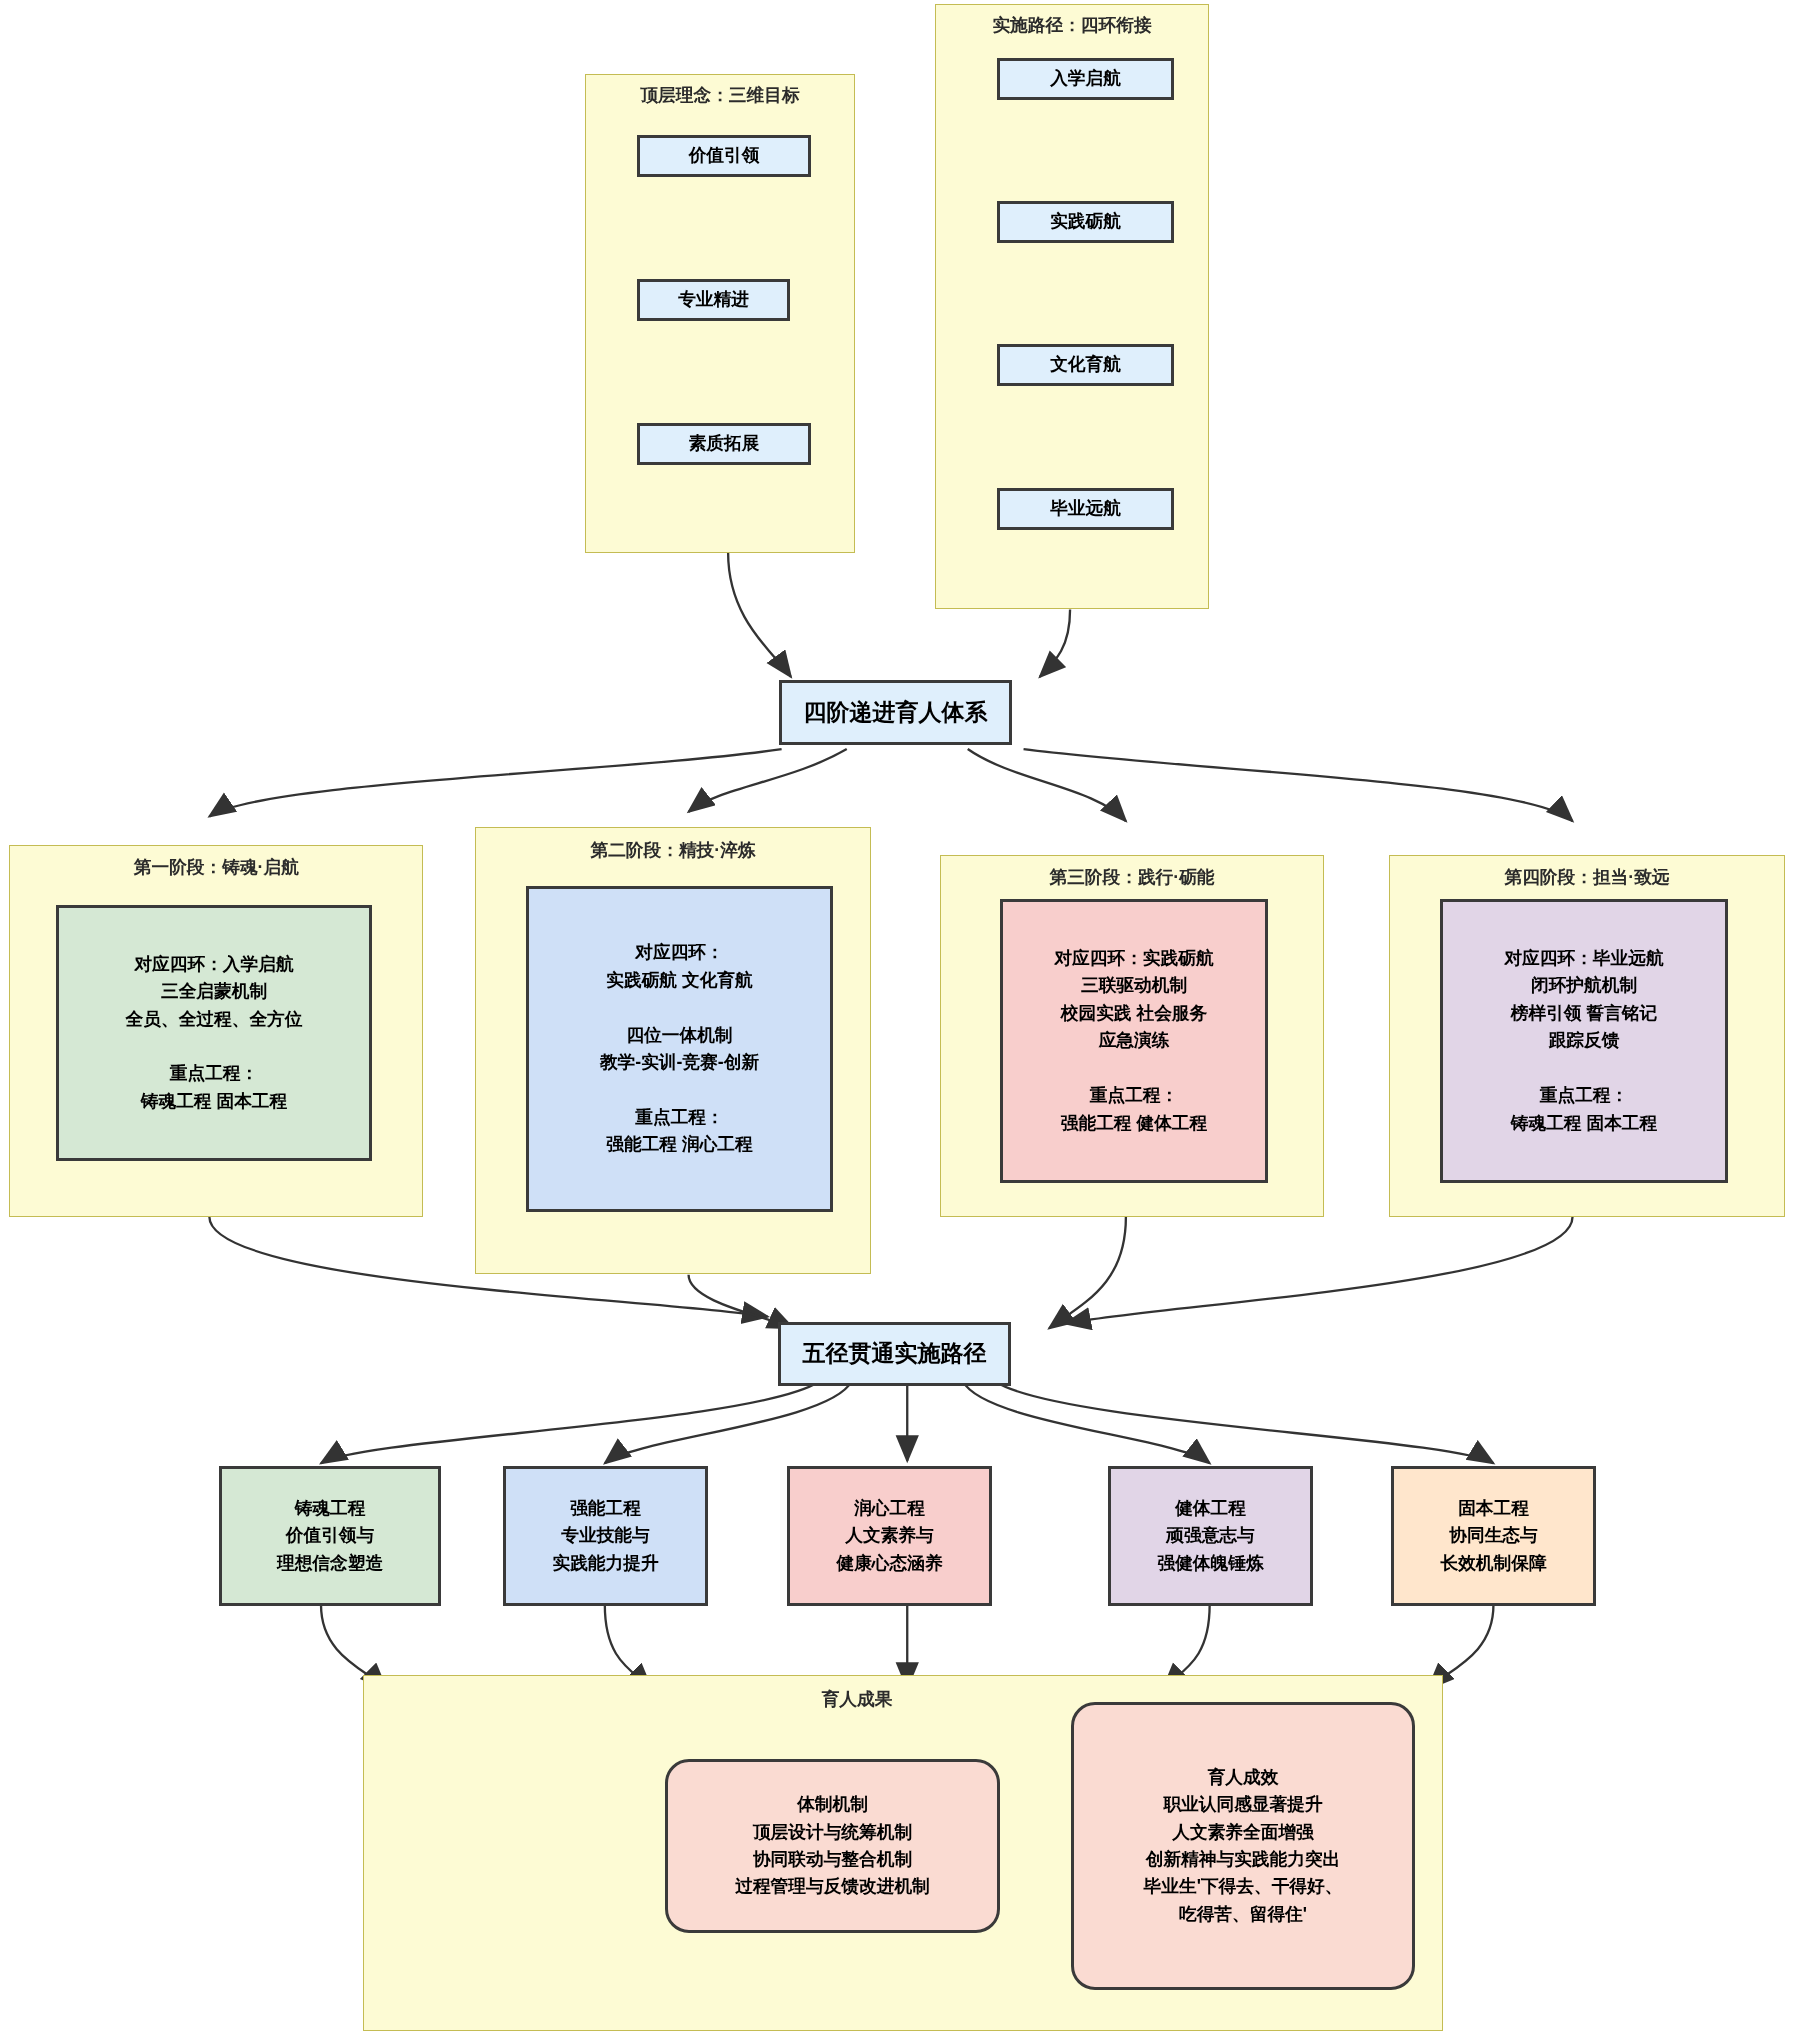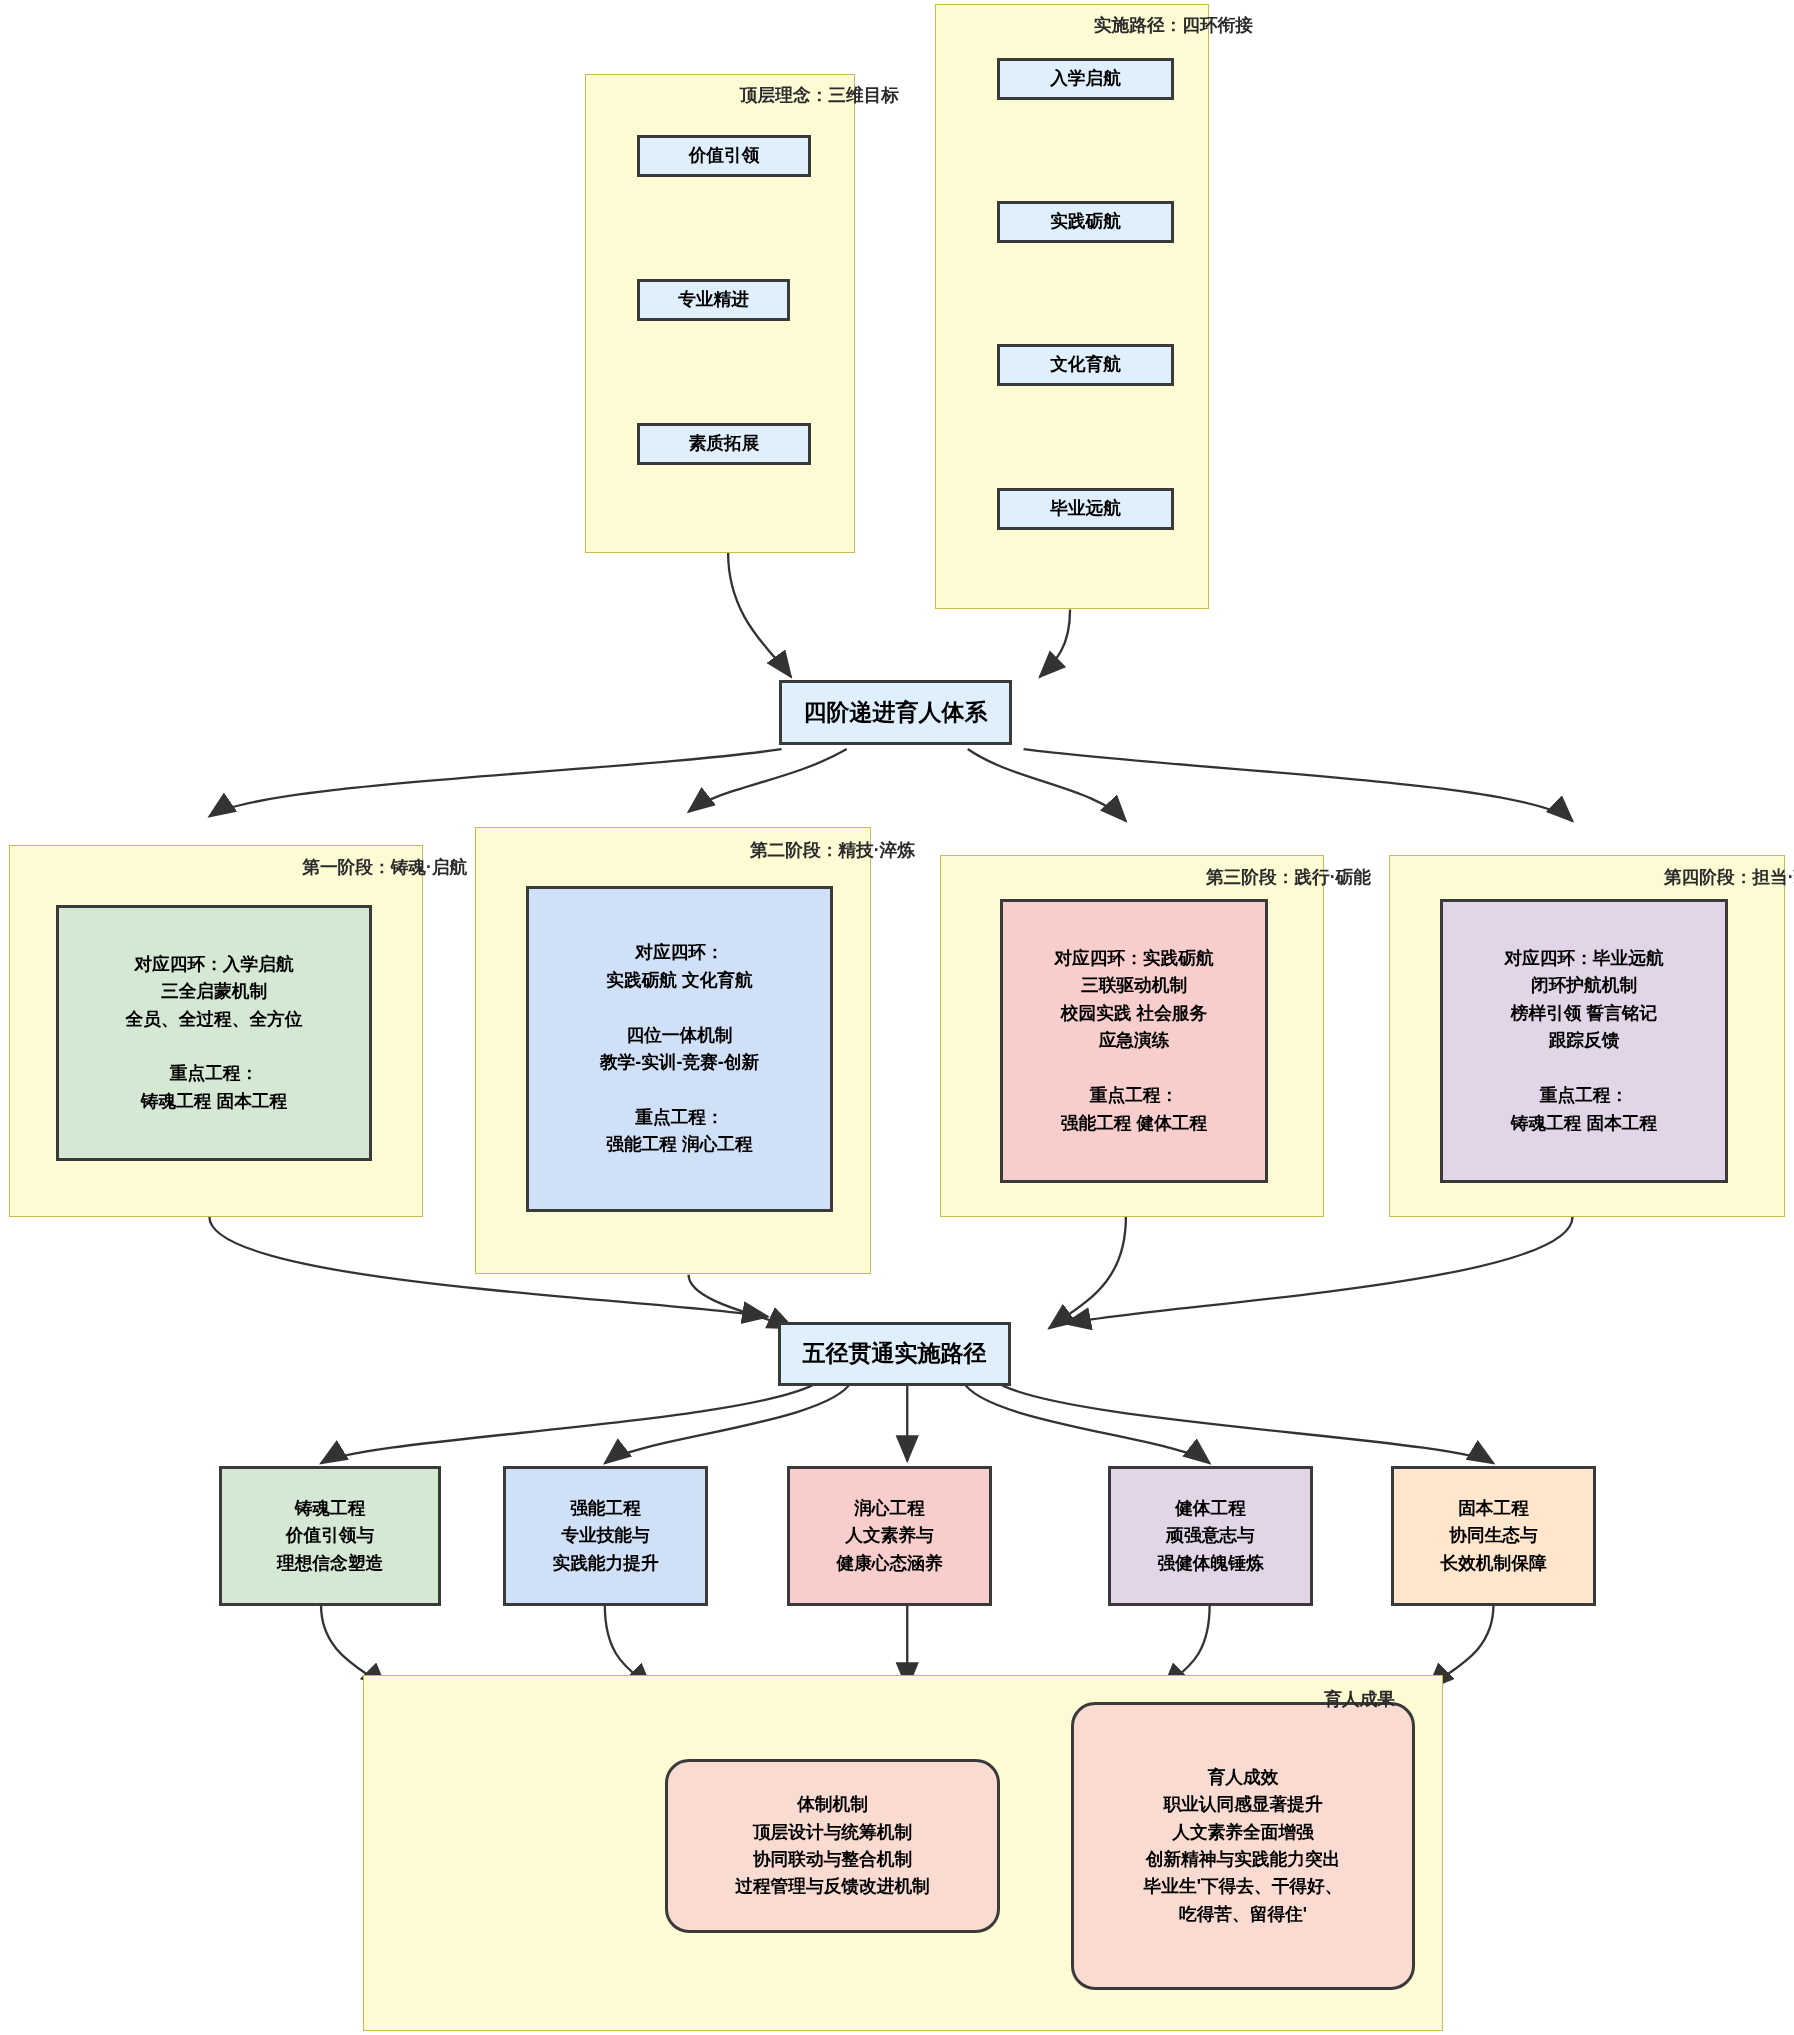--- a/index.html
+++ b/index.html
@@ -37,26 +37,25 @@
   .cluster{
     position:absolute;
     box-sizing:border-box;
     background:#fdfbd4;
     border:1.9px solid #c4bc53;
     z-index:2;
   }
   .cluster-title{
     position:absolute;
     left:0;right:0;
-    text-align:right;
+    text-align:center;
     font-weight:bold;
     color:#2b2b2b;
     z-index:4;
     white-space:nowrap;
-    margin-left:44px;
   }
   .blue   { background:#dfeffc; }
   .green  { background:#d5e8d4; }
   .lblue  { background:#cfe0f7; }
   .pink   { background:#f8cecc; }
   .purple { background:#e1d5e7; }
   .cream  { background:#ffe6cc; }
   .rose   { background:#fadbd2;border-radius:24px; }
   .md    { font-size:17.7px; }
   .lg    { font-size:23px; }
@@ -133,21 +132,21 @@
   <div class="node lblue md" style="left:526px;top:886px;width:307px;height:326px;">对应四环：
 实践砺航 文化育航
 
 四位一体机制
 教学-实训-竞赛-创新
 
 重点工程：
 强能工程 润心工程</div>
 
   <div class="cluster" style="left:940px;top:855px;width:384px;height:362px;"></div>
-  <div class="cluster-title md" style="left:896px;top:865px;width:384px;padding-left:47px;">第三阶段：践行·砺能</div>
+  <div class="cluster-title md" style="left:940px;top:865px;width:384px;">第三阶段：践行·砺能</div>
   <div class="node pink md" style="left:1000px;top:899px;width:268px;height:284px;">对应四环：实践砺航
 三联驱动机制
 校园实践 社会服务
 应急演练
 
 重点工程：
 强能工程 健体工程</div>
 
   <div class="cluster" style="left:1389px;top:855px;width:396px;height:362px;"></div>
   <div class="cluster-title md" style="left:1389px;top:865px;width:396px;">第四阶段：担当·致远</div>

